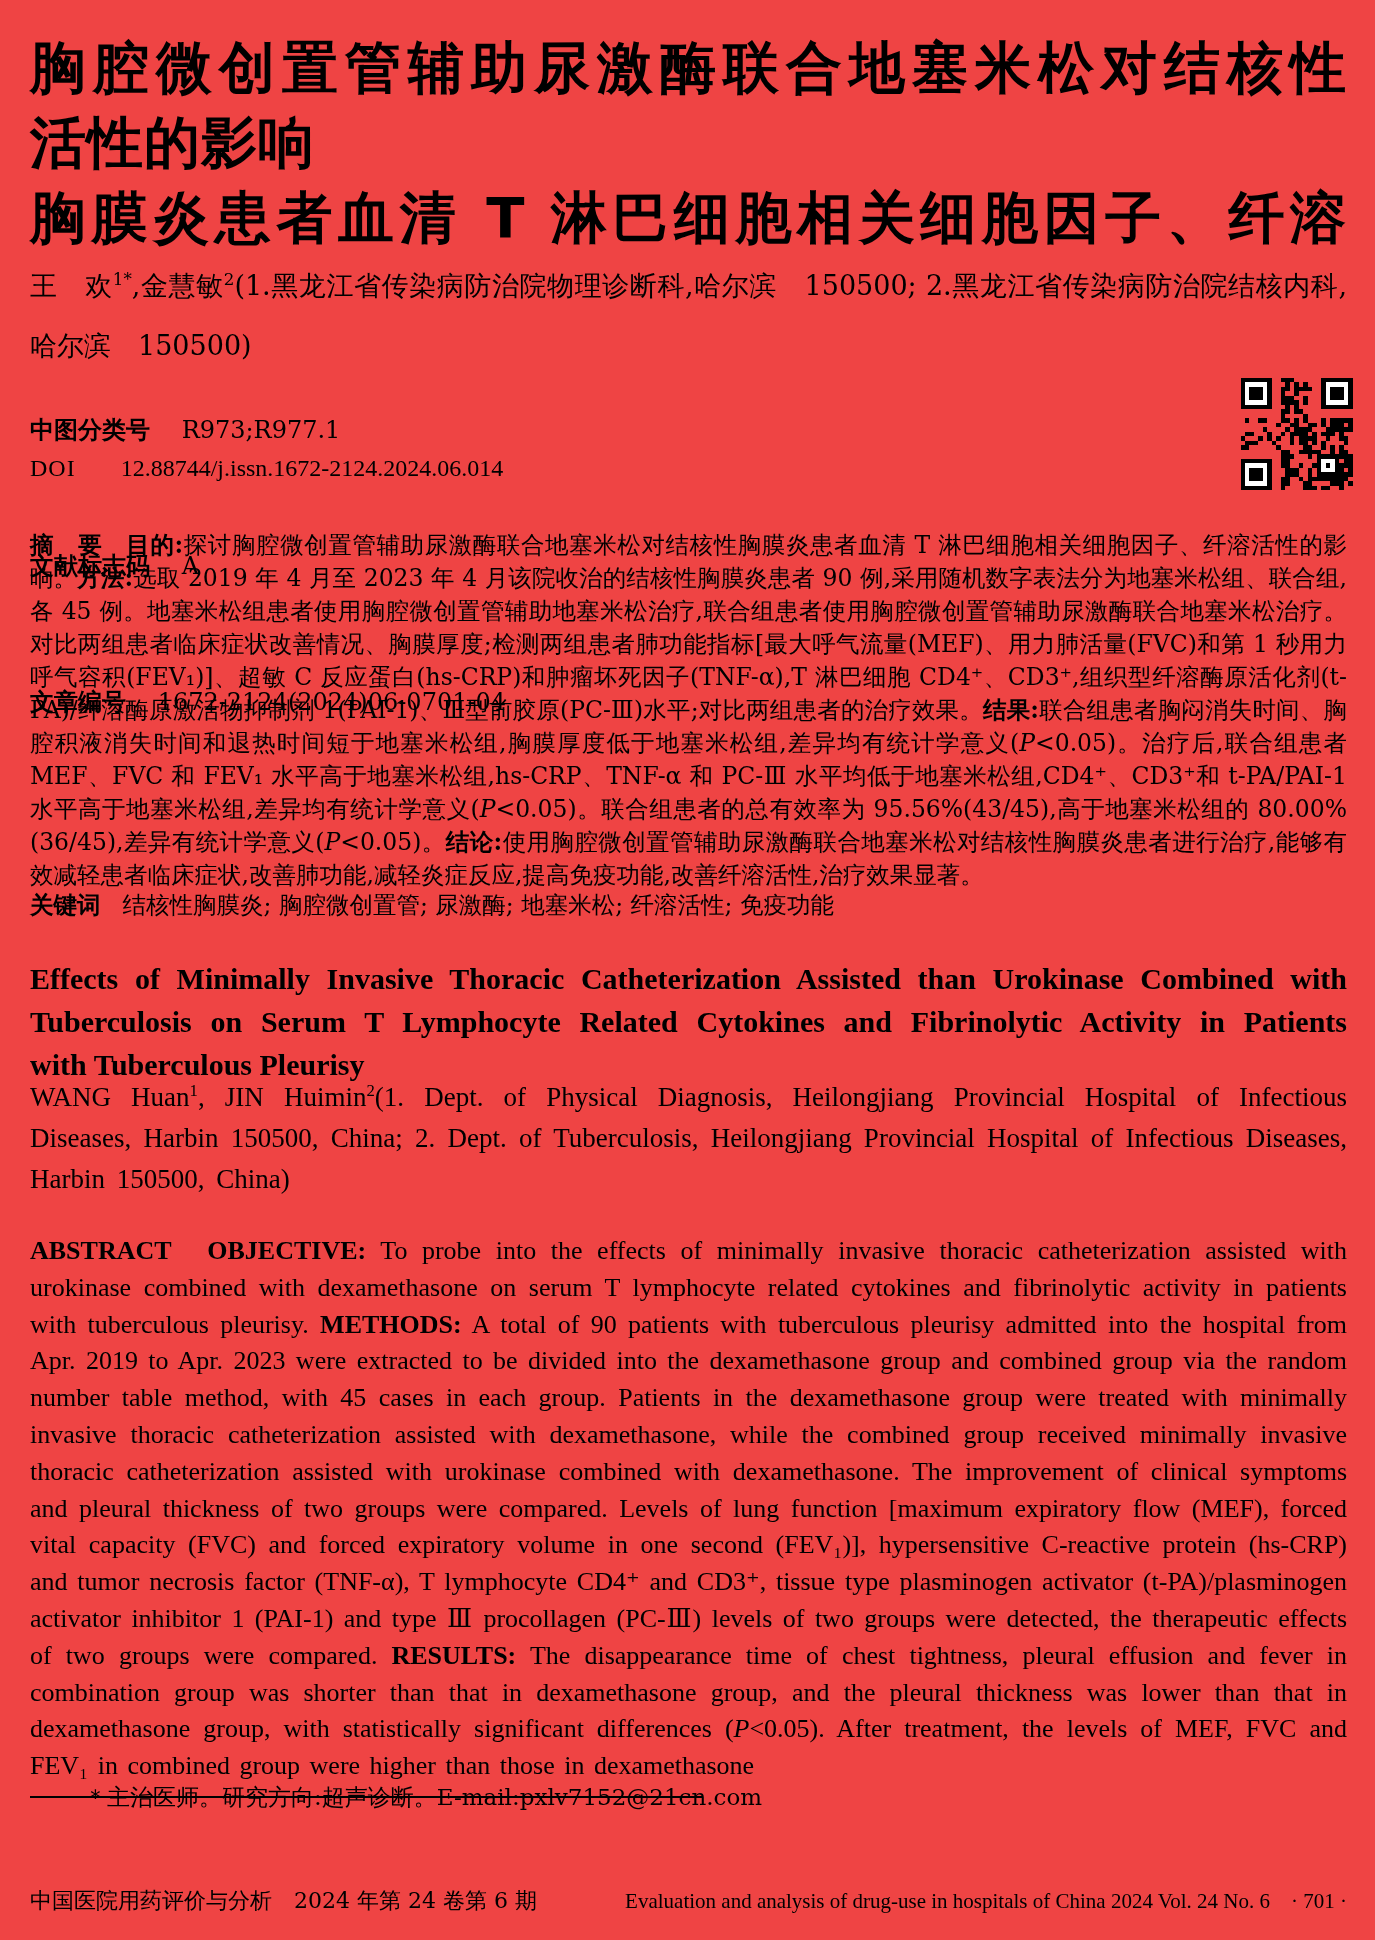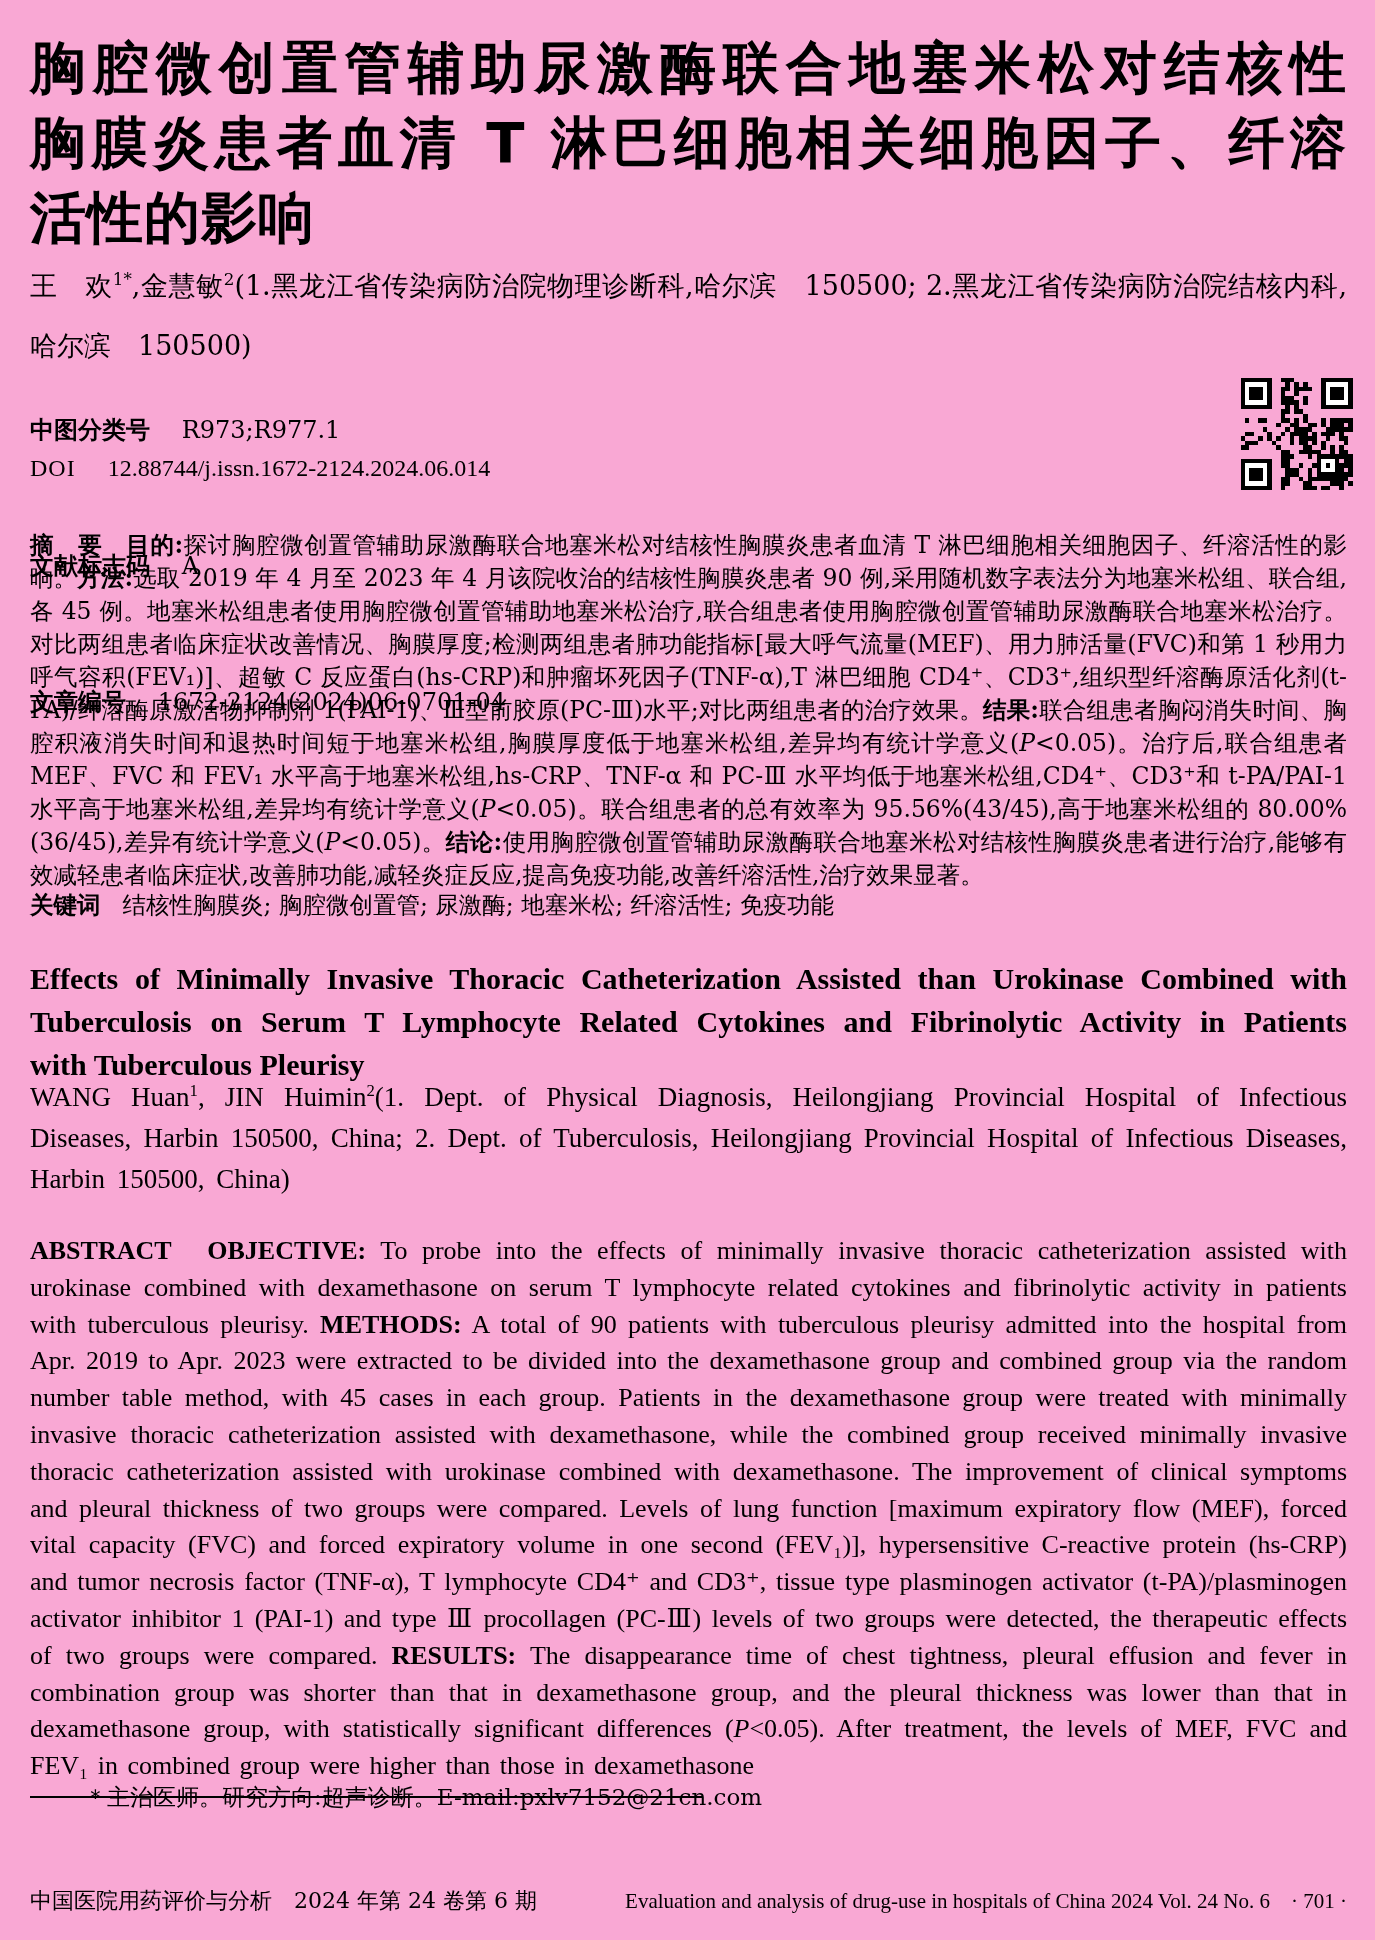--- a/index.html
+++ b/index.html
@@ -1,34 +1,34 @@
 <!DOCTYPE html>
 <html><head>
 <meta charset="utf-8">
 <style>
   html,body{margin:0;padding:0;background:#e8e8e8;}
   .page{
-    position:relative;width:1375px;height:1940px;background:#f9a8d4;color:#000;
+    position:relative;width:1375px;height:1940px;background:#ef4444;color:#000;
     margin:0 auto;overflow:hidden;
   }
   .zh{font-family:"DejaVu Serif","Liberation Serif",serif;}
   .zh-hei{font-family:"DejaVu Sans","Liberation Sans",sans-serif;}
   .en{font-family:"Liberation Serif","DejaVu Serif",serif;}
   .abs-block{position:absolute;left:30px;right:28px;}
 
   .zh-title{top:30px;font-weight:900;font-size:56px;line-height:75px;letter-spacing:1px;}
   .zh-title .line{text-align:justify;text-align-last:justify;}
   .zh-title .line.last{text-align-last:left;}
 
   .zh-authors{top:256px;font-size:27px;line-height:60px;text-align:justify;}
 
   .meta-row{top:414px;font-size:24px;display:flex;gap:104px;white-space:nowrap;flex-direction:column;}
   .meta-label{font-weight:bold;margin-right:24px;}
   .doi-row{top:455px;font-size:24px;}
-  .doi-row .doi-label{margin-right:26px;letter-spacing:1px;}
+  .doi-row .doi-label{margin-right:39px;letter-spacing:1px;}
 
   .qr{position:absolute;left:1239px;top:378px;width:115px;height:112px;}
   .qr svg{width:100%;height:100%;shape-rendering:crispEdges;}
 
   .zh-abstract{top:529px;font-size:23.5px;line-height:33px;text-align:justify;}
   .zh-keywords{top:889px;font-size:23.5px;}
   .zh-keywords .kw-label{margin-right:22px;}
 
   .en-title{top:957px;font-weight:bold;font-size:30px;line-height:43px;}
   .en-title .line{text-align:justify;text-align-last:justify;}
@@ -47,22 +47,22 @@
 
   .run-sup{vertical-align:super;font-size:0.62em;line-height:0;}
 </style>
 </head>
 <body>
 
 <div class="page">
 
   <div class="abs-block zh-title zh-hei">
     <div class="line">胸腔微创置管辅助尿激酶联合地塞米松对结核性</div>
+    <div class="line last">活性的影响</div>
     <div class="line">胸膜炎患者血清 T 淋巴细胞相关细胞因子、纤溶</div>
-    <div class="line last">活性的影响</div>
   </div>
 
   <div class="abs-block zh-authors zh"><span>王　欢</span><span class="run-sup">1*</span><span>,金慧敏</span><span class="run-sup">2</span><span>(1.黑龙江省传染病防治院物理诊断科,哈尔滨　150500; 2.黑龙江省传染病防治院结核内科,哈尔滨　150500)</span></div>
 
   <div class="abs-block meta-row zh">
     <span class="meta-item">
       <span class="meta-label zh-hei">中图分类号</span>
       <span class="meta-value">R973;R977.1</span>
     </span>
     <span class="meta-item">

